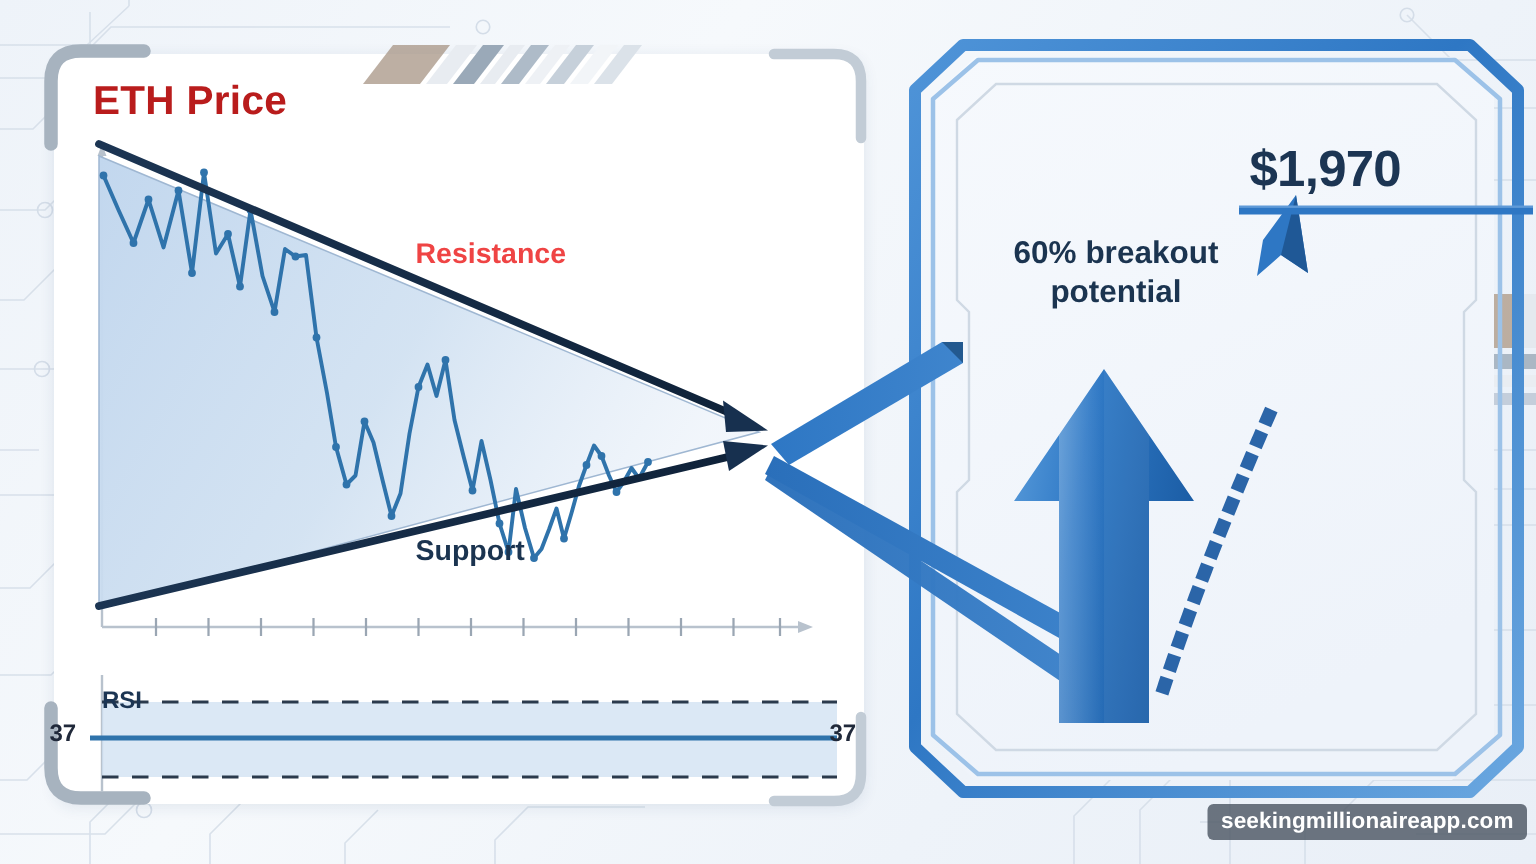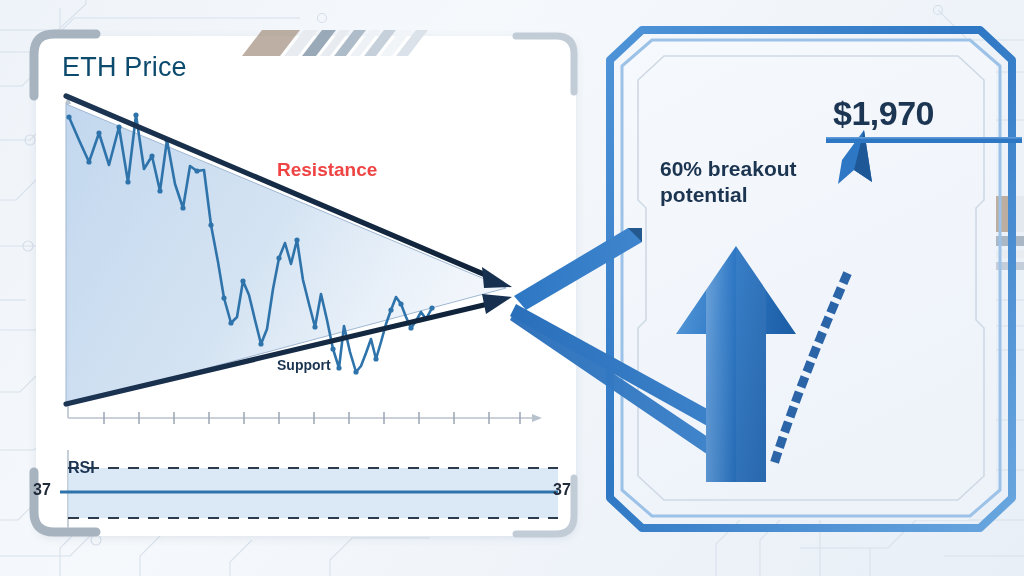--- a/index.html
+++ b/index.html
@@ -23,45 +23,46 @@
 
   
   .left-card{
     left:36px; top:36px; width:540px; height:500px;
     background:#ffffff;
     border-radius:14px;
     box-shadow:0 2px 10px rgba(40,70,110,.10);
   }
   .card-title{
     left:62px; top:54px;
-    font-size:27px; font-weight:400; color:#0c4a6e;
+    font-size:27px; font-weight:700; color:#b91c1c;
     letter-spacing:.2px; line-height:1;
   }
   .rsi-title{
     left:68px; top:460px;
     font-size:16px; font-weight:700; color:#1c3553; line-height:1;
   }
   .rsi-val-l{ left:33px; top:481px; font-size:16px; font-weight:600; color:#20293a;}
   .rsi-val-r{ left:553px; top:481px; font-size:16px; font-weight:600; color:#20293a;}
 
   .lbl-resistance{
     left:277px; top:160px;
     font-size:19px; font-weight:600; color:#ef4444; line-height:1;
   }
   .lbl-support{
     left:277px; top:358px;
-    font-size:14px; font-weight:600; color:#1b3450; line-height:1;
+    font-size:19px; font-weight:600; color:#1b3450; line-height:1;
   }
   .price-tag{
     left:833px; top:96px;
     font-size:34px; font-weight:700; color:#1c3553;
     letter-spacing:-.5px; line-height:1; white-space:nowrap;
   }
   .breakout-text{
-    left:660px; top:156px; width:200px;
+    left:644px; top:156px; width:200px;
+    text-align:center;
     font-size:21px; font-weight:600; color:#1b3450;
     line-height:1.24;
   }
 
   
   .watermark{
     left:805px; top:536px;
     padding:4px 9px 5px 9px;
     background:rgba(74,84,96,.80);
     border-radius:4px;
@@ -357,14 +358,15 @@
   <svg class="abs" style="left:826px;top:136px;" width="196" height="10" viewBox="0 0 196 10">
     <rect x="0" y="2" width="196" height="5" fill="#2e77c4"></rect>
     <rect x="0" y="1" width="196" height="1.6" fill="#5f9ad8"></rect>
   </svg>
 
   <div class="abs breakout-text">
     <span>60% breakout</span><br>
     <span>potential</span>
   </div>
 
+  <div class="abs watermark">seekingmillionaireapp.com</div>
 
 </div>
 
 </body></html>

